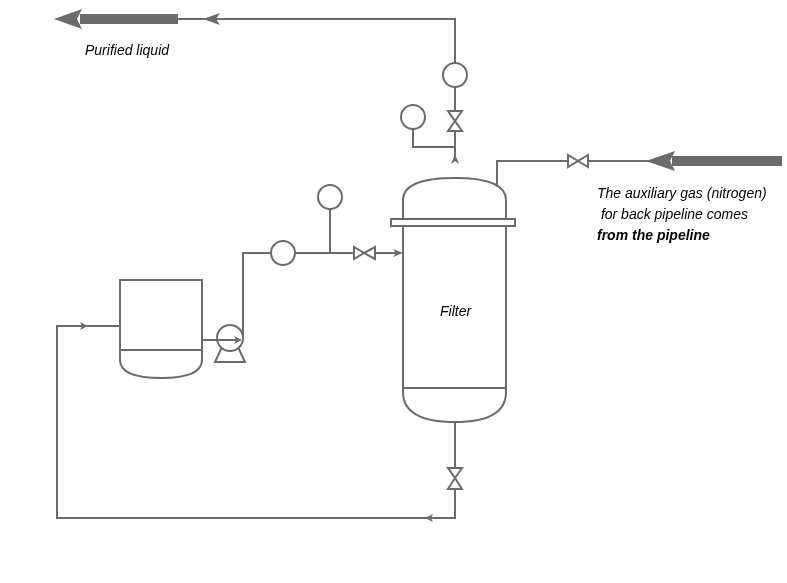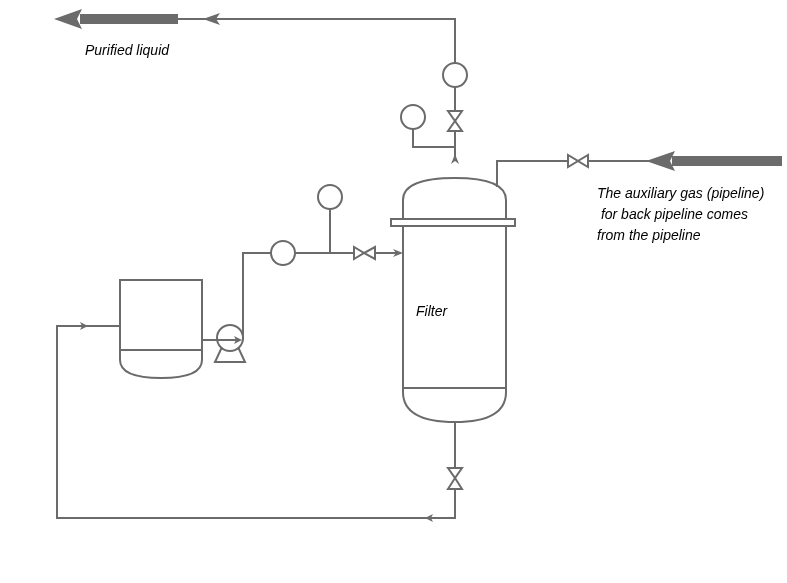--- a/index.html
+++ b/index.html
@@ -81,17 +81,17 @@
   <g>
     <polygon class="shape" points="448,468 462,468 455,478"></polygon>
     <polygon class="shape" points="448,489 462,489 455,478"></polygon>
   </g>
   <polygon class="arrowhead" points="425,518 433,514 431,518 433,522"></polygon>
   <polygon class="arrowhead" points="88,326 80,322 82,326 80,330"></polygon>
 </svg>
 
 <div class="label" style="left:85px; top:40px;">Purified liquid</div>
 
-<div class="label" style="left:416px; top:301px;">Filter</div>
+<div class="label" style="left:440px; top:301px;">Filter</div>
 
-<div class="label" style="left:597px; top:183px;">The auxiliary gas (pipeline)</div>
+<div class="label" style="left:597px; top:183px;">The auxiliary gas (nitrogen)</div>
 <div class="label" style="left:597px; top:204px;"> for back pipeline comes</div>
-<div class="label" style="left:597px; top:225px;">from the pipeline</div>
+<div class="label" style="left:597px; top:225px;font-weight:bold;">from the pipeline</div>
 
 </body></html>

